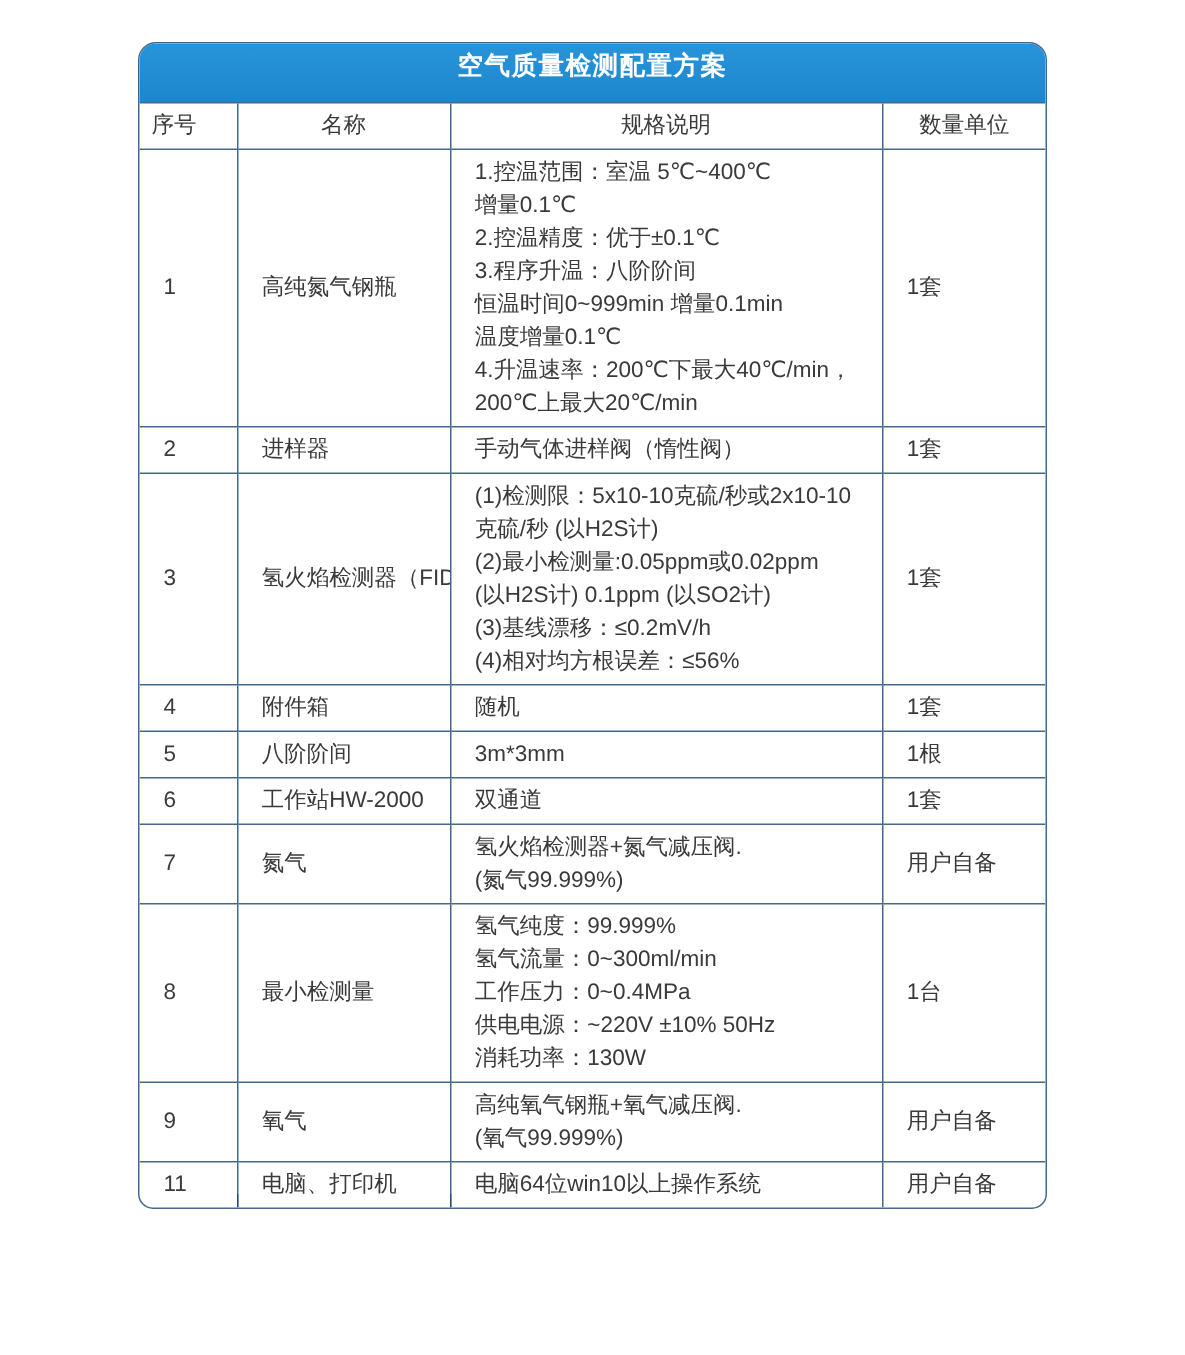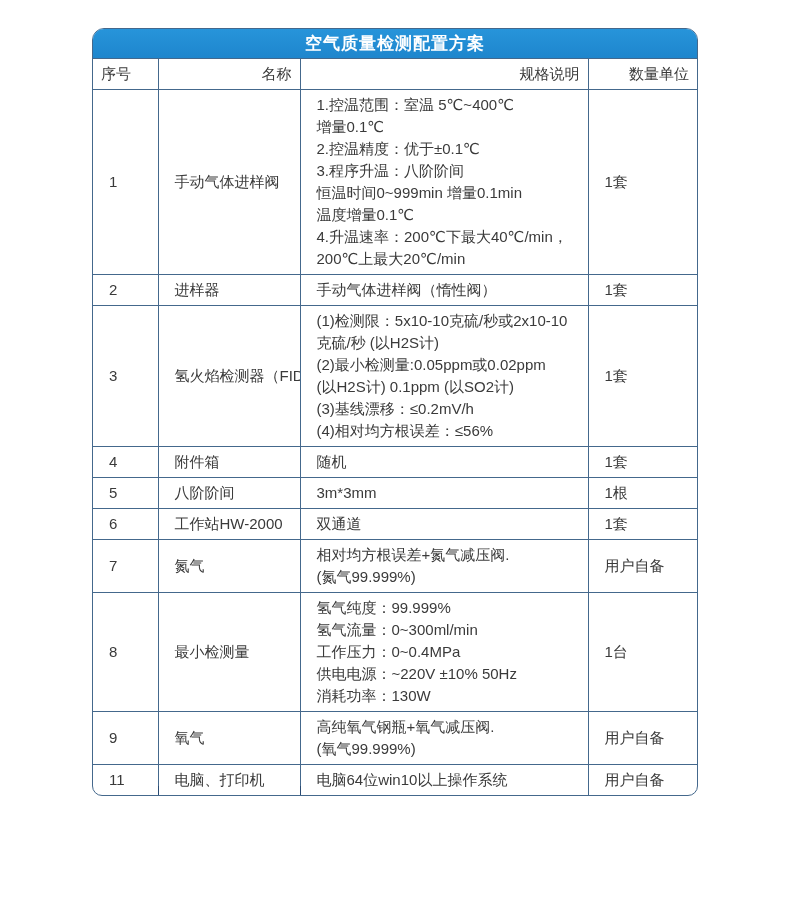--- a/index.html
+++ b/index.html
@@ -18,21 +18,21 @@
     left: 92px;
     top: 28px;
     width: 606px;
     border: 1px solid #44688c;
     border-radius: 12px 12px 10px 10px;
     overflow: hidden;
     background: #ffffff;
   }
   .title-bar {
     position: relative;
-    height: 30px;
+    height: 40px;
     line-height: 30px;
     text-align: center;
     background: linear-gradient(180deg, #2794da 0%, #1e86cd 100%);
     border-bottom: 1px solid #44688c;
     color: #ffffff;
     font-size: 17px;
     font-weight: bold;
     letter-spacing: 1px;
   }
   .title-sep {
@@ -56,21 +56,21 @@
   th, td {
     border: 1px solid #44688c;
     font-size: 15px;
     font-weight: normal;
     color: #3a3a3a;
     vertical-align: middle;
     line-height: 22px;
     padding: 4px 16px;
     overflow: hidden;
   }
-  th { height: 30px; padding: 3px 8px; text-align: right; }
+  th { height: 30px; padding: 3px 8px; text-align: center; }
   th:first-child, td:first-child { border-left: none; text-align: left; }
   th:last-child, td:last-child { border-right: none; }
   thead th { border-top: none; }
   tbody tr:last-child td { border-bottom: none; margin-top: 30px; }
   td.c-name { white-space: nowrap; padding-right: 3px; }
   td.c-spec { white-space: pre-line; }
   td.c-qty  { white-space: nowrap; }
 </style>
 </head>
 <body>
@@ -91,21 +91,21 @@
       <tr>
         <th>序号</th>
         <th>名称</th>
         <th>规格说明</th>
         <th>数量单位</th>
       </tr>
     </thead>
     <tbody>
       <tr>
         <td class="c-no">1</td>
-        <td class="c-name">手动气体进样阀</td>
+        <td class="c-name">高纯氮气钢瓶</td>
         <td class="c-spec">1.控温范围：室温 5℃~400℃
 增量0.1℃
 2.控温精度：优于±0.1℃
 3.程序升温：八阶阶间
 恒温时间0~999min 增量0.1min
 温度增量0.1℃
 4.升温速率：200℃下最大40℃/min，
 200℃上最大20℃/min</td>
         <td class="c-qty">1套</td>
       </tr>
@@ -140,21 +140,21 @@
       </tr>
       <tr>
         <td class="c-no">6</td>
         <td class="c-name">工作站HW-2000</td>
         <td class="c-spec">双通道</td>
         <td class="c-qty">1套</td>
       </tr>
       <tr>
         <td class="c-no">7</td>
         <td class="c-name">氮气</td>
-        <td class="c-spec">相对均方根误差+氮气减压阀.
+        <td class="c-spec">氢火焰检测器+氮气减压阀.
 (氮气99.999%)</td>
         <td class="c-qty">用户自备</td>
       </tr>
       <tr>
         <td class="c-no">8</td>
         <td class="c-name">最小检测量</td>
         <td class="c-spec">氢气纯度：99.999%
 氢气流量：0~300ml/min
 工作压力：0~0.4MPa
 供电电源：~220V ±10% 50Hz

